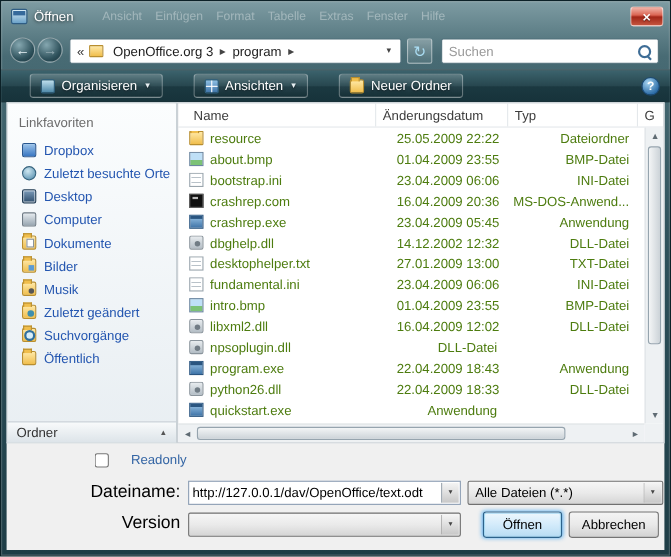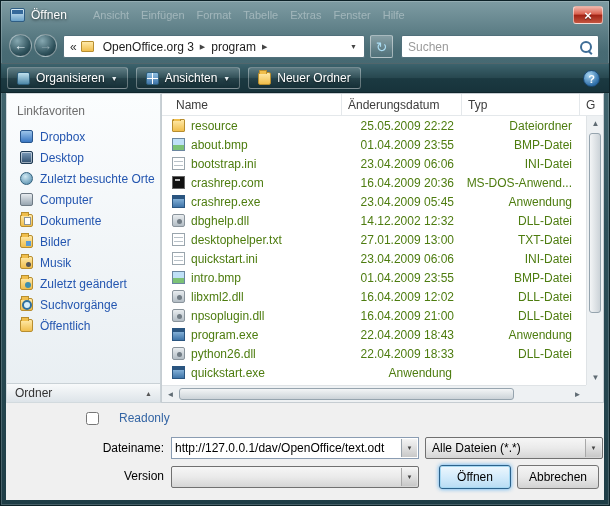--- a/index.html
+++ b/index.html
@@ -53,21 +53,21 @@
   .mag::after{ content:""; position:absolute; left:11px; top:11px; width:5px; height:2px;
     background:#3e6d96; transform:rotate(45deg); transform-origin:0 0; }
   
   .toolbar{ position:absolute; top:62px; left:0; right:0; height:30px;
     background:linear-gradient(#3c636d, #27474f 50%, #1b3941 52%, #17333b 100%);
     border-top:1px solid rgba(255,255,255,.25); border-bottom:1px solid #10262c;
     display:flex; align-items:center; padding:0 6px; }
   .tbtn{ display:inline-flex; align-items:center; gap:6px; height:22px; padding:0 9px; margin-right:8px;
     color:#fff; font-size:12px; border:1px solid rgba(255,255,255,.32); border-radius:3px;
     background:linear-gradient(rgba(255,255,255,.20), rgba(255,255,255,.05) 48%, rgba(0,0,0,.10));
-    text-shadow:0 1px 2px rgba(0,0,0,.55); }
+    text-shadow:0 1px 2px rgba(0,0,0,.55);margin-left:20px; }
   .tcaret{ font-size:7px; color:#e6eef1; }
   .t-ic{ width:13px; height:13px; border-radius:2px; }
   .t-ic-org{ background:linear-gradient(#bfe0ee,#4d88a8); border:1px solid #2e5f7c; }
   .t-ic-views{
     background:
       linear-gradient(#fff,#fff) 50% 0/1px 100% no-repeat,
       linear-gradient(#fff,#fff) 0 50%/100% 1px no-repeat,
       linear-gradient(#8fc0e4,#3f74a8);
     border:1px solid #2e5f7c; }
   .t-ic-newfolder{ background:linear-gradient(#ffe9a8,#f0be4c); border:1px solid #b88e2f; position:relative; }
@@ -133,21 +133,21 @@
   .va-up{ top:0; } .va-down{ bottom:0; }
   .hscroll{ position:absolute; left:0; right:17px; bottom:0; height:17px; background:#eef1f3; border-top:1px solid #dfe3e6; }
   .hthumb{ position:absolute; top:2px; bottom:2px; left:17px; width:335px;
     background:linear-gradient(#f3f5f6,#ccd3d8); border:1px solid #96a4ae; border-radius:3px; }
   .ha-left{ left:0; top:0; height:17px; } .ha-right{ right:0; top:0; height:17px; }
   .corner{ position:absolute; right:0; bottom:0; width:17px; height:17px; background:#eef1f3; }
   
   .chk-row{ position:absolute; left:80px; top:318px; display:flex; align-items:center; gap:20px; }
   .chk-row input{ width:13px; height:13px; }
   .chk-label{ font-size:12px; color:#3465a4; }
-  .frm-label{ position:absolute; left:0; width:158px; text-align:right; font-size:12px; color:#000; line-height:22px; }
+  .frm-label{ position:absolute; left:0; width:158px; text-align:right; font-size:16px; color:#000; line-height:22px; }
   .fname-row{ position:absolute; top:344px; left:0; right:0; height:22px; }
   .combo{ position:absolute; height:22px; border:1px solid #8a9cb2; background:#fff; }
   .combo input{ position:absolute; left:3px; right:20px; top:1px; bottom:1px; border:none; outline:none;
     font-size:12px; color:#000; background:transparent; }
   .combo-arrow{ position:absolute; right:1px; top:1px; bottom:1px; width:16px;
     background:linear-gradient(#f4f4f4,#dfdfdf 50%,#c8c8c8); border-left:1px solid #9aa4ad;
     display:flex; align-items:center; justify-content:center; font-size:6px; color:#444; }
   .cb-filename{ left:165px; width:248px; }
   .dropbtn{ position:absolute; height:22px; border:1px solid #707070; border-radius:2px;
     background:linear-gradient(#f6f6f6,#eaeaea 50%,#d5d5d5); font-size:12px; color:#000;
@@ -249,27 +249,27 @@
 
     <div class="sidebar">
       <div class="fav-label">Linkfavoriten</div>
       <div>
   <div class="side-item">
     <span class="sic sic-dropbox"></span>
     <span class="s-label">Dropbox</span>
   </div>
 
   <div class="side-item">
+    <span class="sic sic-recent"></span>
+    <span class="s-label">Zuletzt besuchte Orte</span>
+  </div>
+
+  <div class="side-item">
     <span class="sic sic-desktop"></span>
     <span class="s-label">Desktop</span>
-  </div>
-
-  <div class="side-item">
-    <span class="sic sic-recent"></span>
-    <span class="s-label">Zuletzt besuchte Orte</span>
   </div>
 
   <div class="side-item">
     <span class="sic sic-computer"></span>
     <span class="s-label">Computer</span>
   </div>
 
   <div class="side-item">
     <span class="sic sic-folder sic-folder-doc"></span>
     <span class="s-label">Dokumente</span>
@@ -373,21 +373,21 @@
       <span class="fic ic-doc"></span>
       <span class="c-name-text">desktophelper.txt</span>
     </span>
     <span class="c-date">27.01.2009 13:00</span>
     <span class="c-type">TXT-Datei</span>
   </div>
 
   <div class="frow">
     <span class="c-name">
       <span class="fic ic-doc"></span>
-      <span class="c-name-text">quickstart.ini</span>
+      <span class="c-name-text">fundamental.ini</span>
     </span>
     <span class="c-date">23.04.2009 06:06</span>
     <span class="c-type">INI-Datei</span>
   </div>
 
   <div class="frow">
     <span class="c-name">
       <span class="fic ic-image"></span>
       <span class="c-name-text">intro.bmp</span>
     </span>
@@ -402,21 +402,20 @@
     </span>
     <span class="c-date">16.04.2009 12:02</span>
     <span class="c-type">DLL-Datei</span>
   </div>
 
   <div class="frow">
     <span class="c-name">
       <span class="fic ic-dll"></span>
       <span class="c-name-text">npsoplugin.dll</span>
     </span>
-    <span class="c-date">16.04.2009 21:00</span>
     <span class="c-type">DLL-Datei</span>
   </div>
 
   <div class="frow">
     <span class="c-name">
       <span class="fic ic-app"></span>
       <span class="c-name-text">program.exe</span>
     </span>
     <span class="c-date">22.04.2009 18:43</span>
     <span class="c-type">Anwendung</span>

